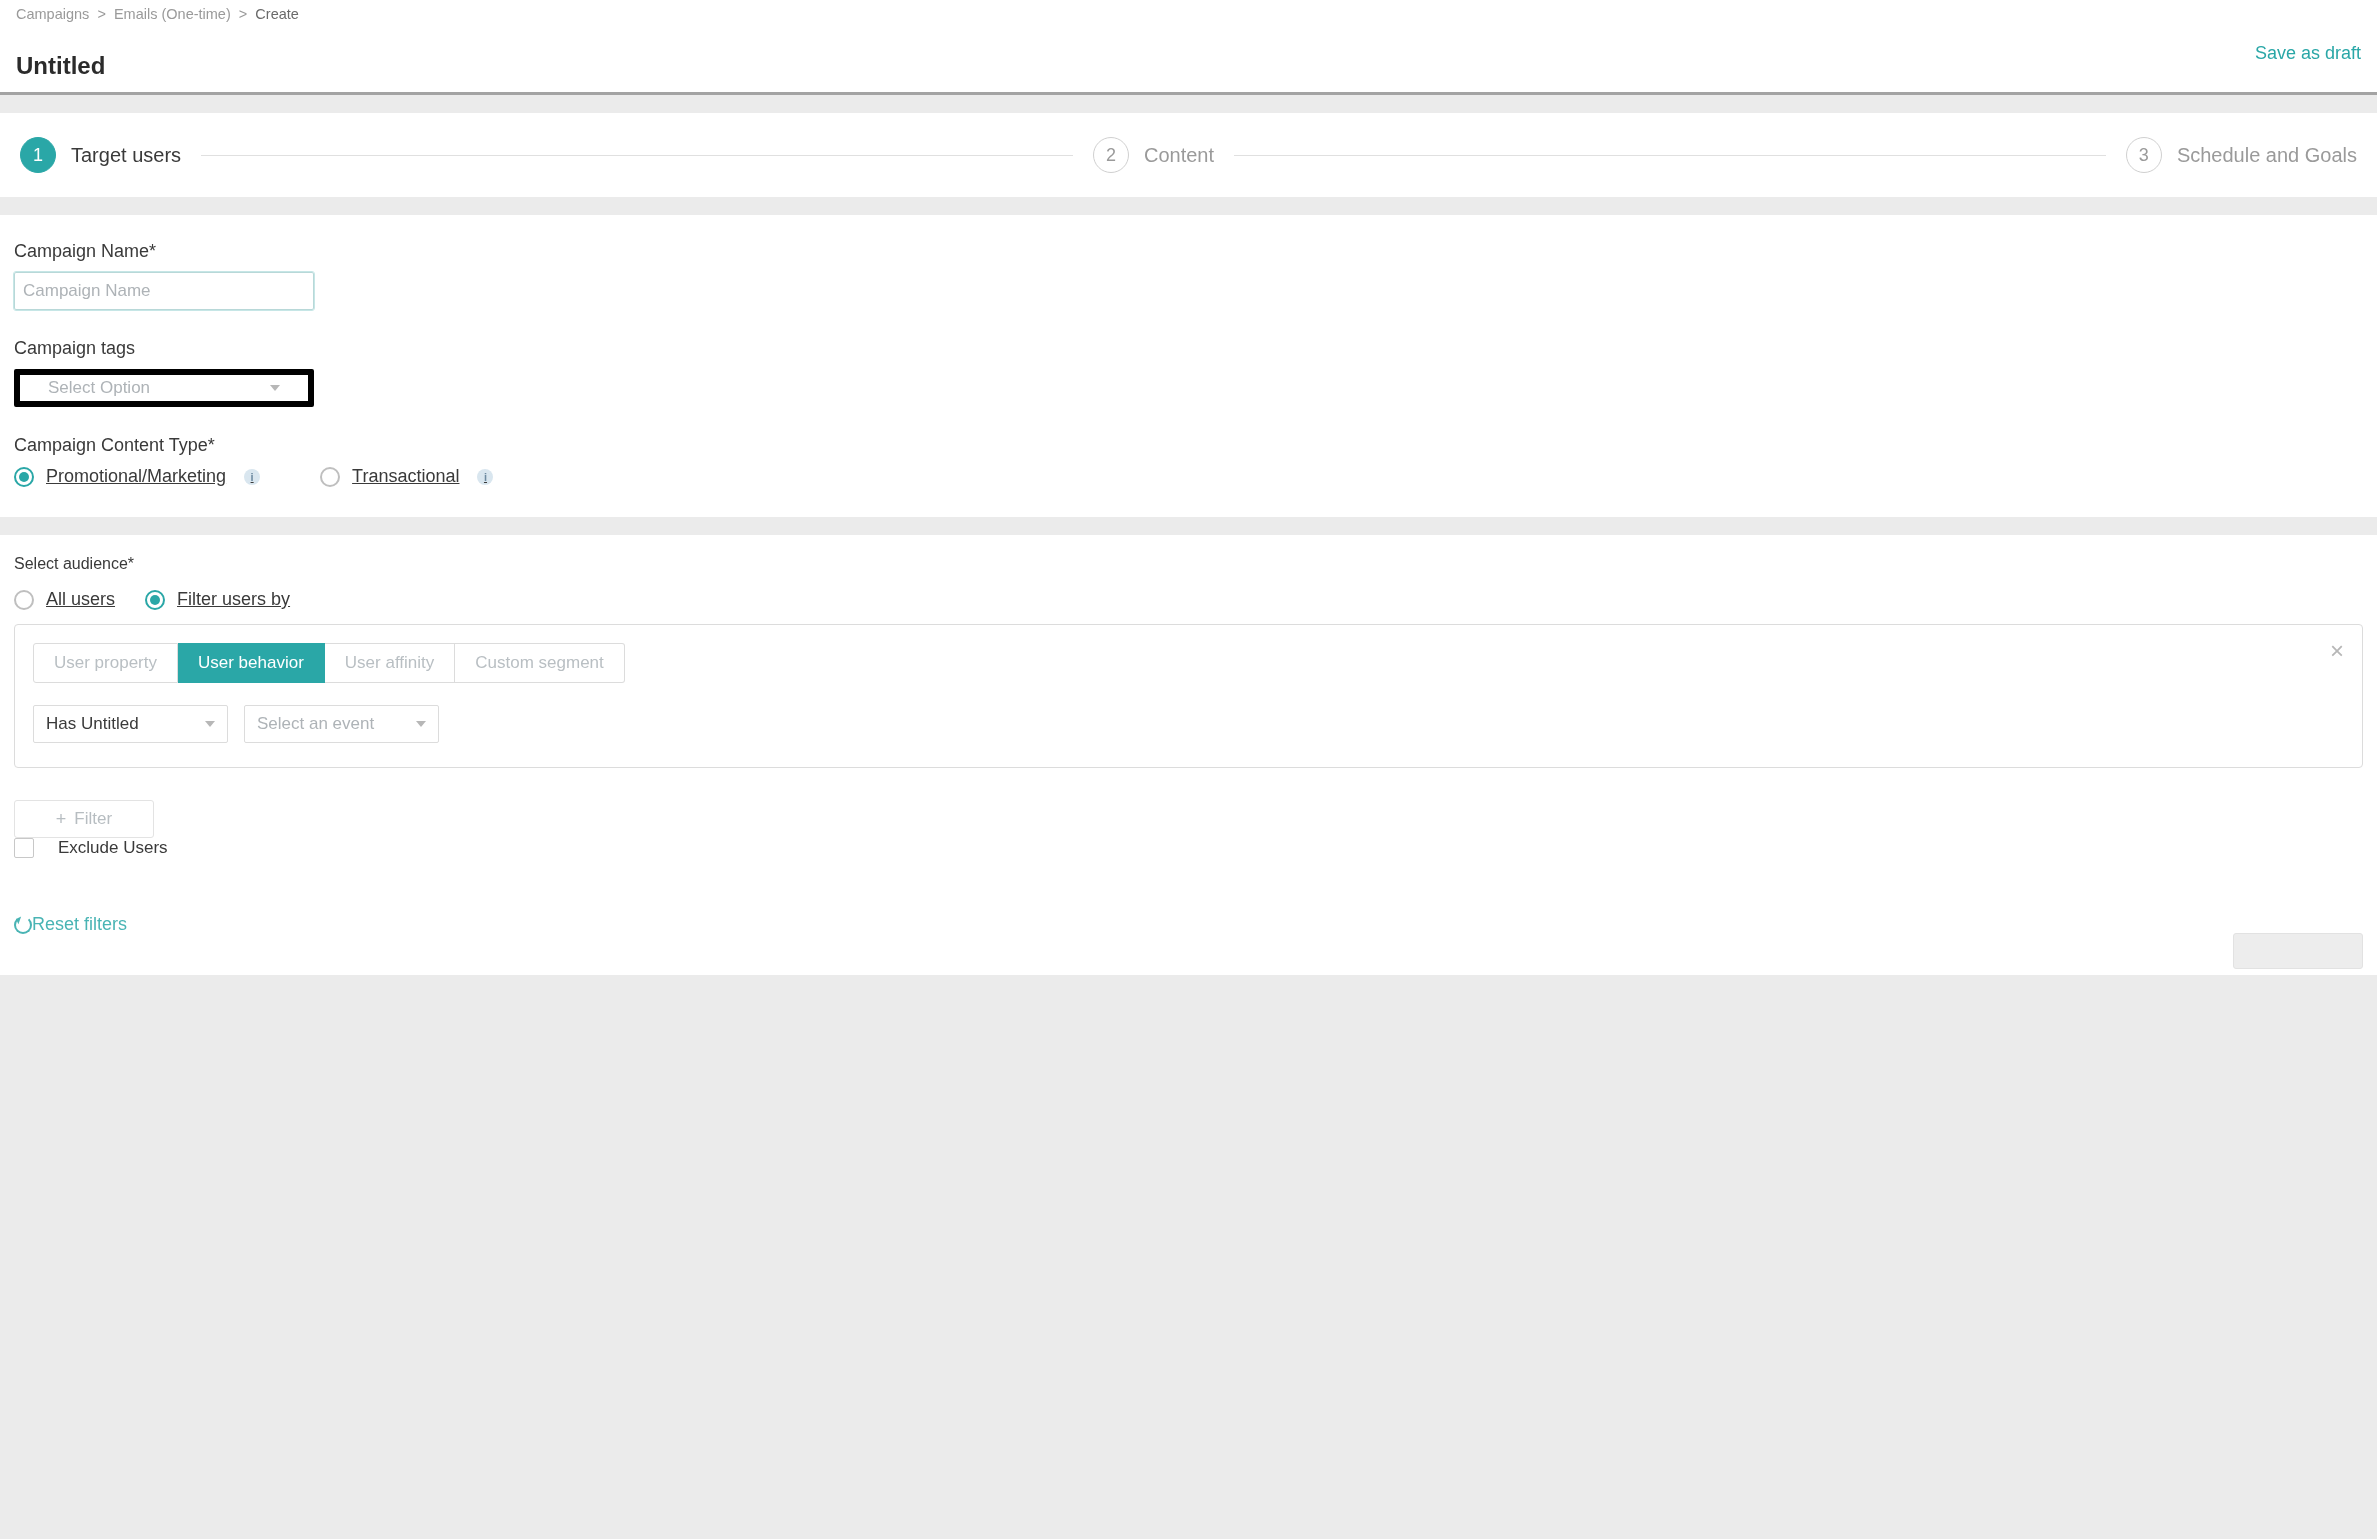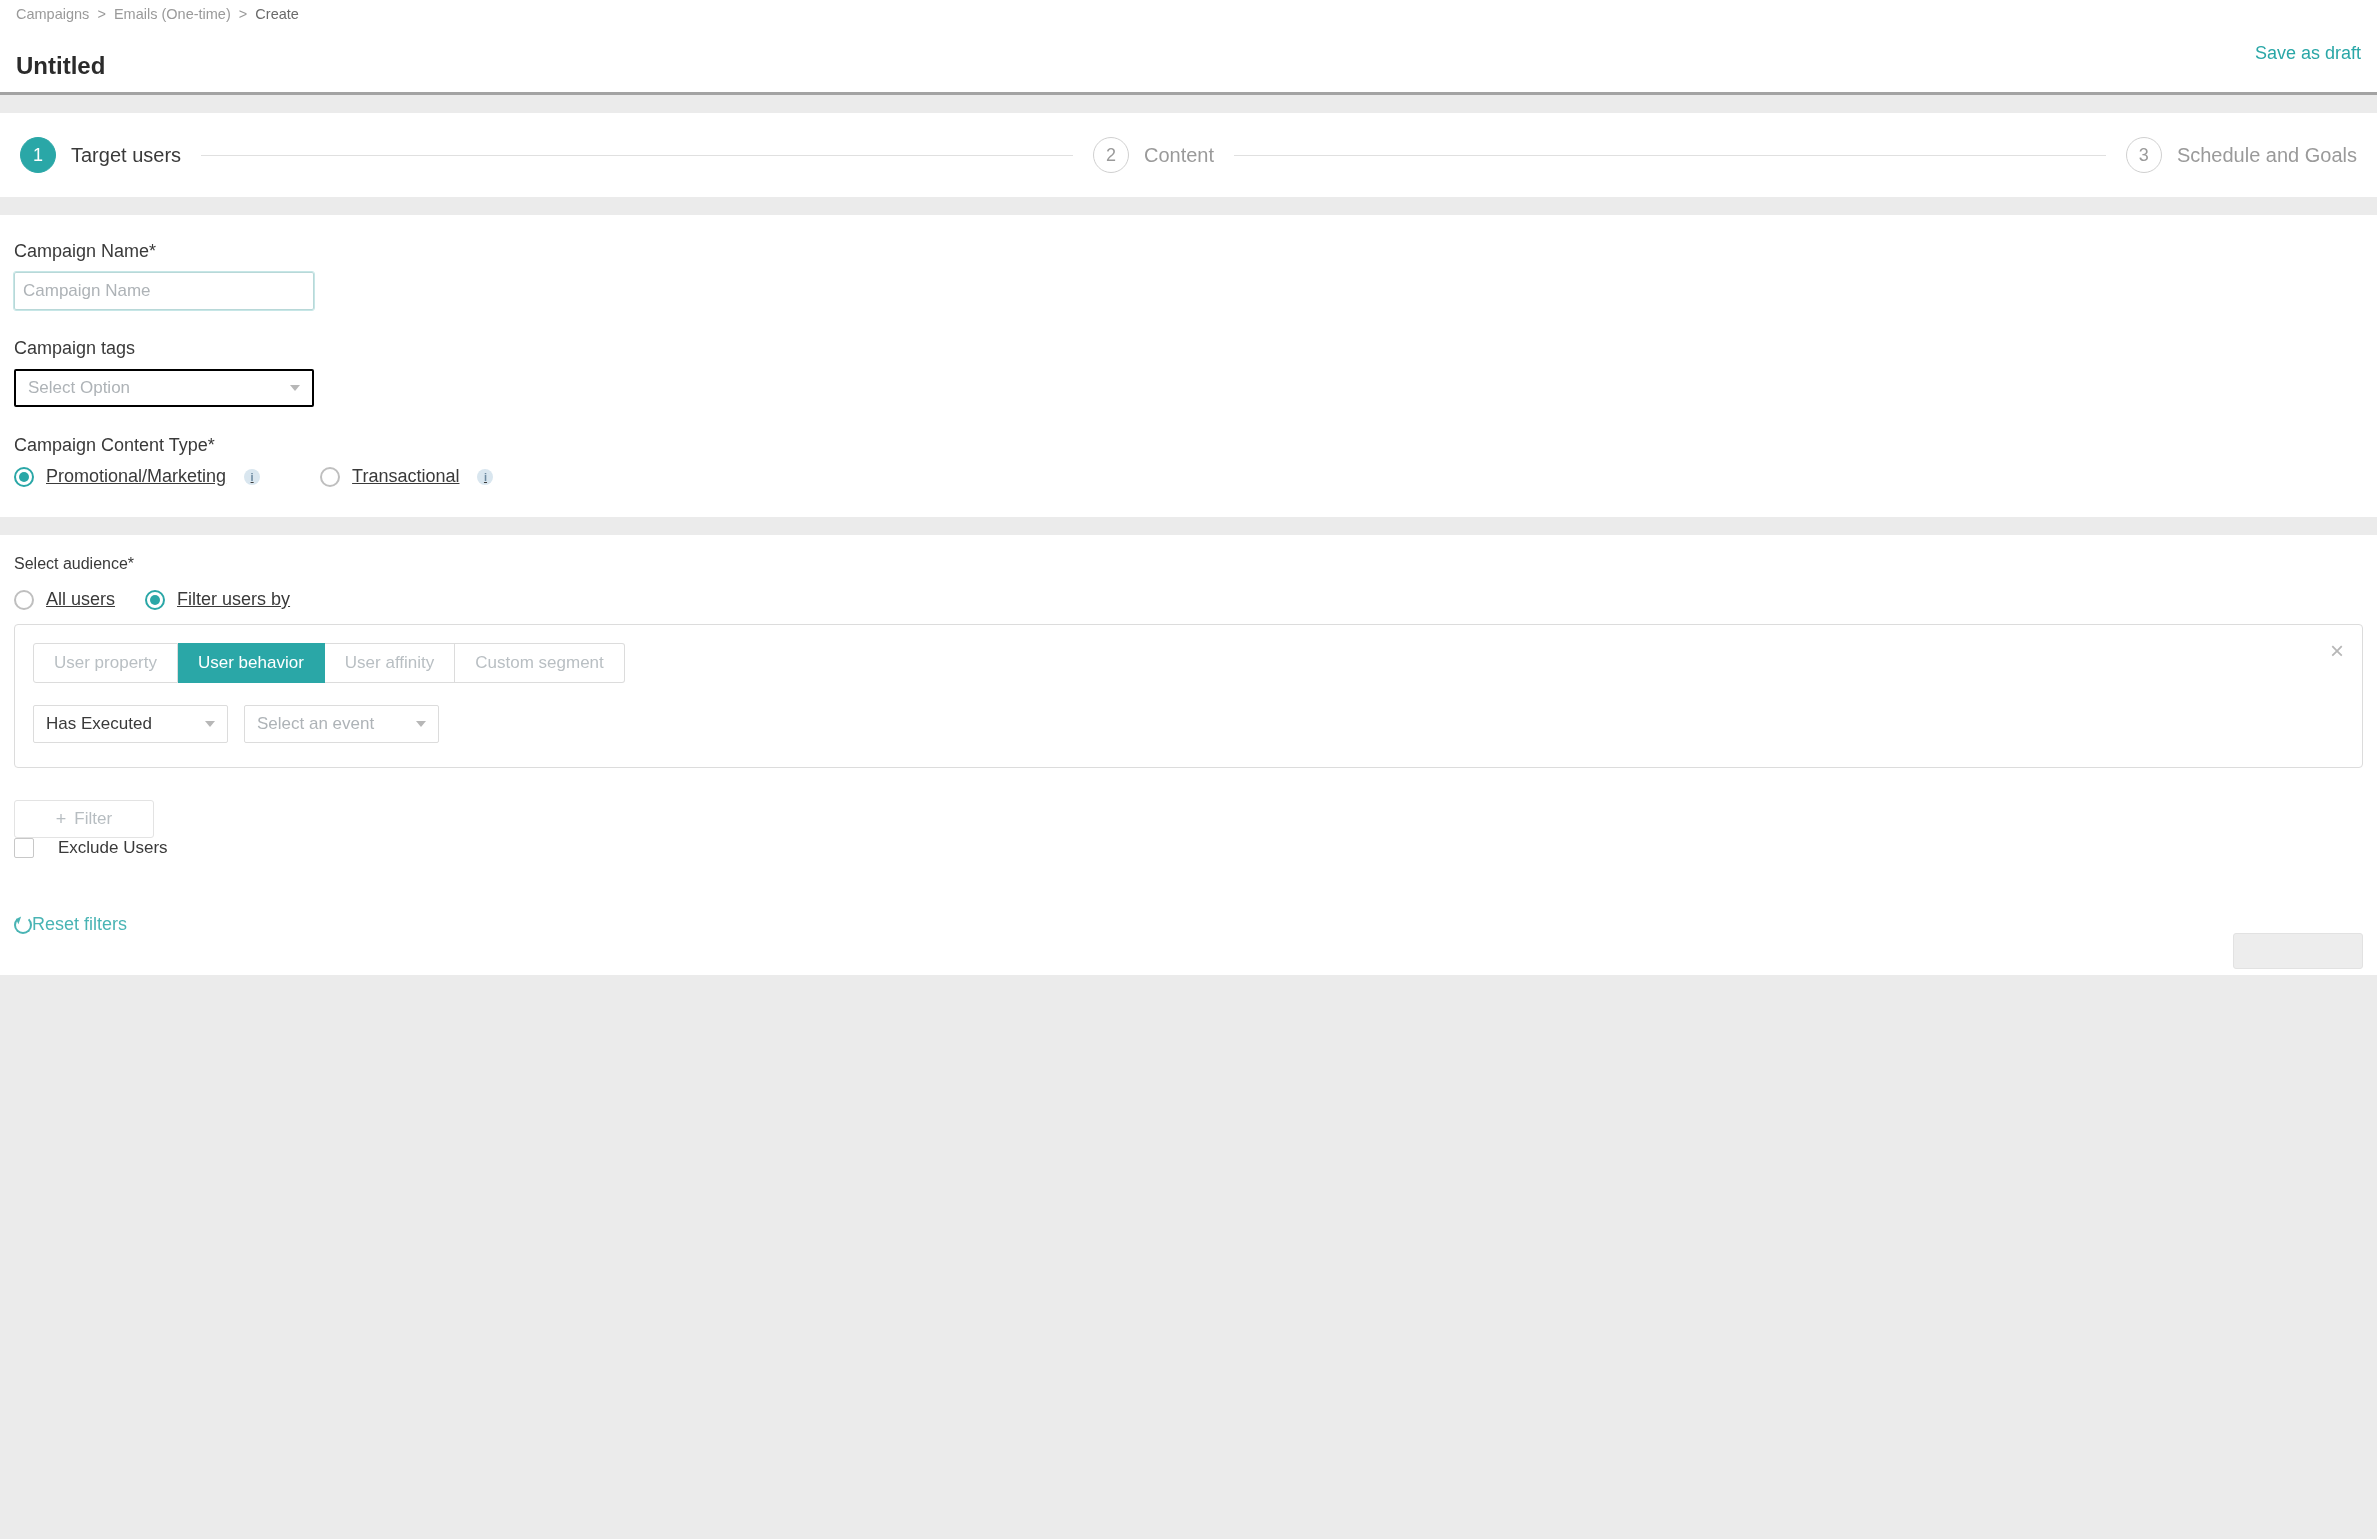--- a/index.html
+++ b/index.html
@@ -106,22 +106,22 @@
     font-size: 17px;
     border: 1px solid #b8d8d8;
     outline: 1px solid #c6e6e6;
     border-radius: 2px;
     color: #333;
   }
   .text-input::placeholder { color: #aeb3b7; }
   .select-box {
     width: 300px;
     height: 38px;
-    padding: 0 12px;
-    border: 2px solid #000000;
+    padding: 0 28px;
+    border: 6px solid #000000;
     border-radius: 2px;
     display: flex;
     align-items: center;
     justify-content: space-between;
     color: #aeb3b7;
     cursor: pointer;
     background:#fff;
   }
   .select-box .val { color: #3a3a3a; }
   .select-box.placeholder .val { color: #aeb3b7; }
@@ -346,21 +346,21 @@
 
       <div class="seg-tabs">
         <div class="seg-tab">User property</div>
         <div class="seg-tab active">User behavior</div>
         <div class="seg-tab">User affinity</div>
         <div class="seg-tab">Custom segment</div>
       </div>
 
       <div class="filter-row">
         <div class="filter-select">
-          <span class="val">Has Executed</span>
+          <span class="val">Has Untitled</span>
           <span class="caret-down"></span>
         </div>
         <div class="filter-select placeholder">
           <span class="val">Select an event</span>
           <span class="caret-down"></span>
         </div>
       </div>
     </div>
 
     <button class="add-filter-btn">

